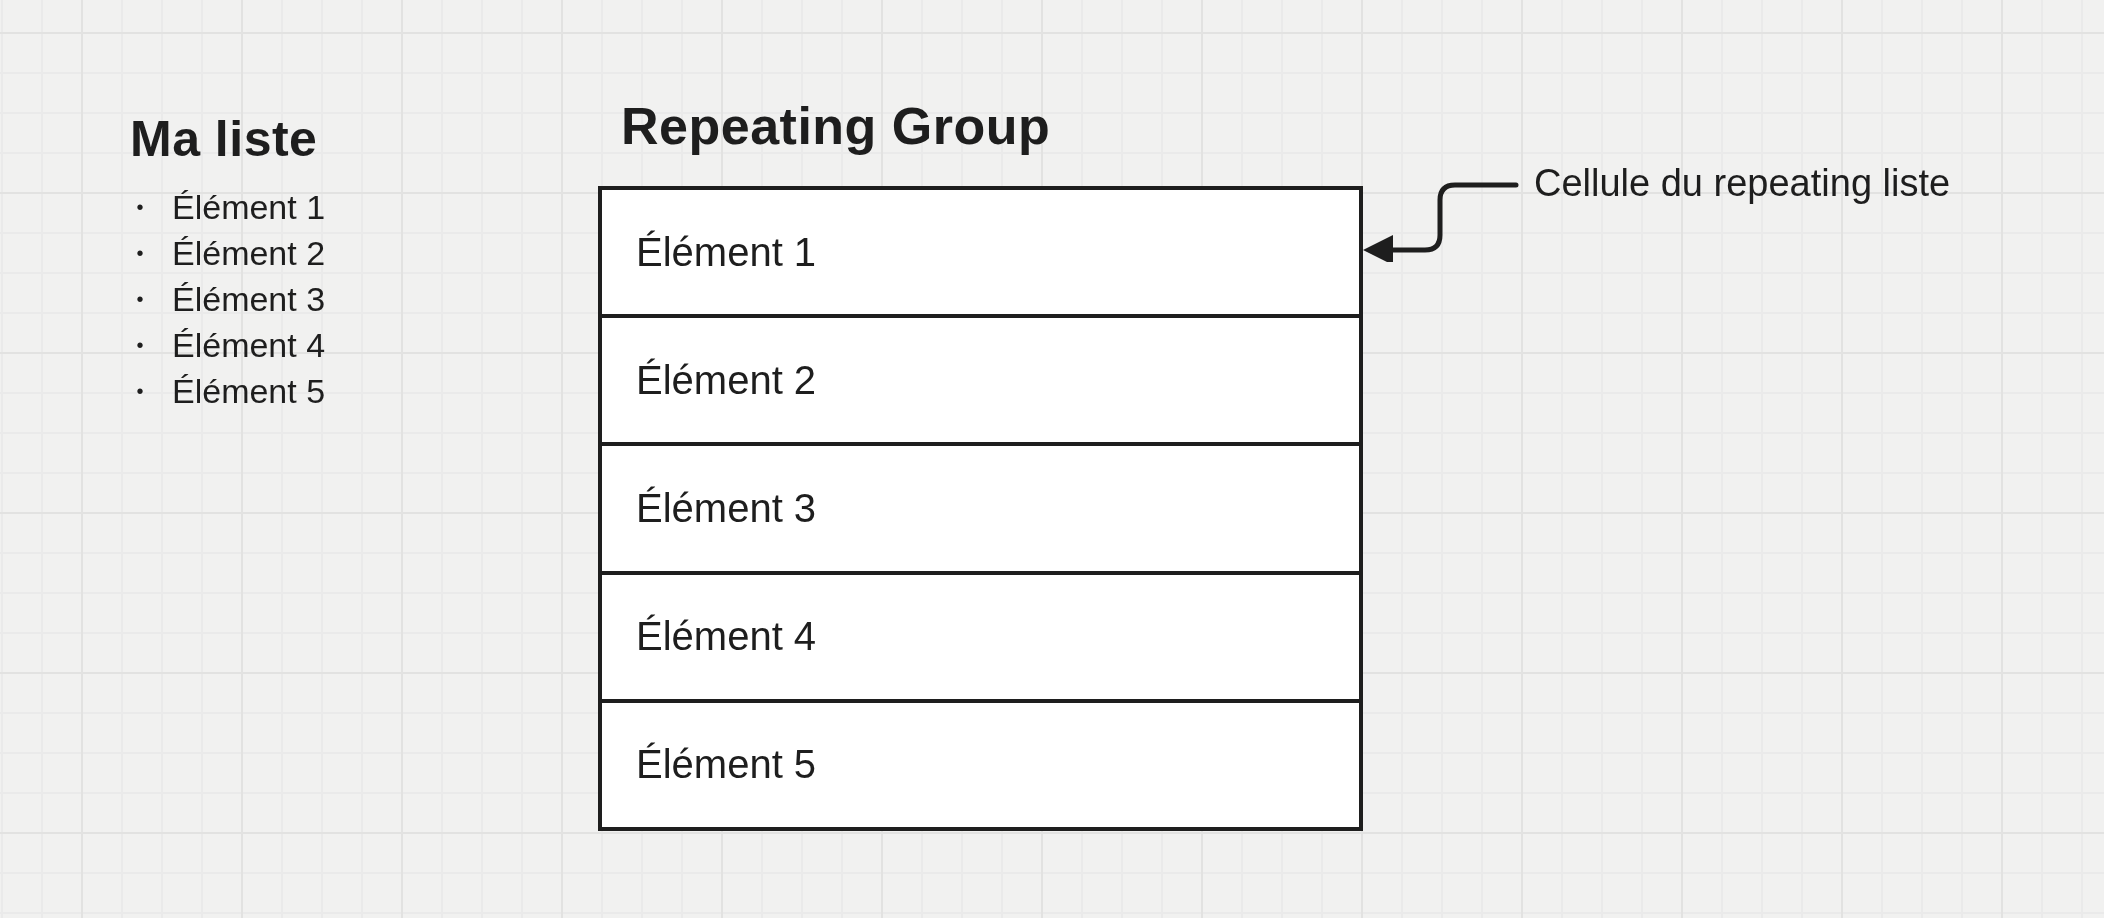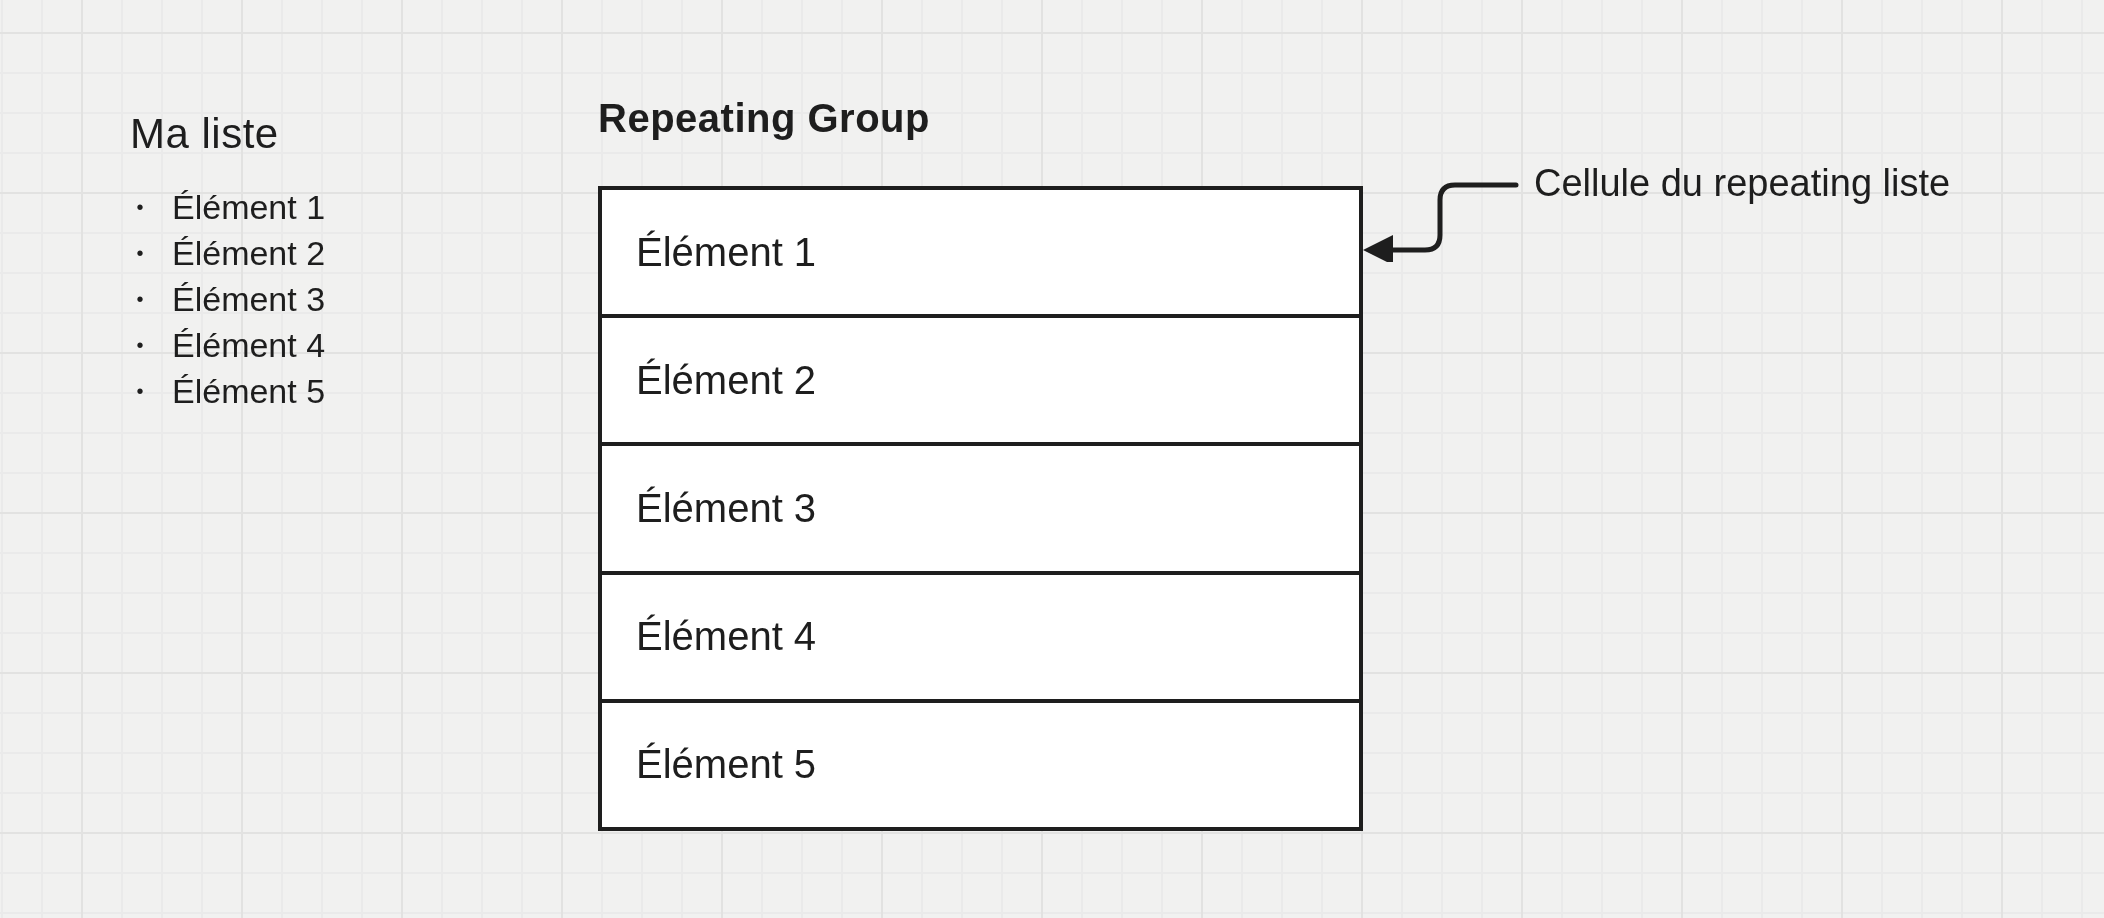--- a/index.html
+++ b/index.html
@@ -16,35 +16,35 @@
       linear-gradient(to right, var(--grid-major) 2px, transparent 2px),
       linear-gradient(to bottom, var(--grid-major) 2px, transparent 2px),
       linear-gradient(to right, var(--grid-minor) 2px, transparent 2px),
       linear-gradient(to bottom, var(--grid-minor) 2px, transparent 2px);
     background-size:160px 160px,160px 160px,40px 40px,40px 40px;
     background-position:81px 0, 0 32px, 1px 0, 0 32px;
     color:var(--ink);
   }
   .list-title{
     position:absolute; left:130px; top:110px;
-    font-size:42px; font-weight:normal; letter-spacing:0.5px;
+    font-size:50px; font-weight:bold; letter-spacing:0.5px;
   }
   .bullet-list{
     position:absolute; left:126px; top:184px; list-style:none;
   }
   .bullet-item{
     display:flex; align-items:center; height:46px; font-size:34px;
   }
   .bullet-item .dot{
     width:28px; font-size:20px; flex:0 0 28px; margin-right:18px;
     text-align:center;
   }
   .rg-title{
-    position:absolute; left:598px; top:96px;
-    font-size:40px; font-weight:bold; letter-spacing:0.5px;
+    position:absolute; left:621px; top:96px;
+    font-size:52px; font-weight:bold; letter-spacing:0.5px;
   }
   .rg-table{
     position:absolute; left:598px; top:186px; width:765px; height:645px;
     border:4px solid var(--ink); background:var(--cell);
     display:flex; flex-direction:column;
   }
   .rg-cell{
     flex:1 1 0; display:flex; align-items:center;
     padding-left:34px; font-size:40px; background:var(--cell);
   }

